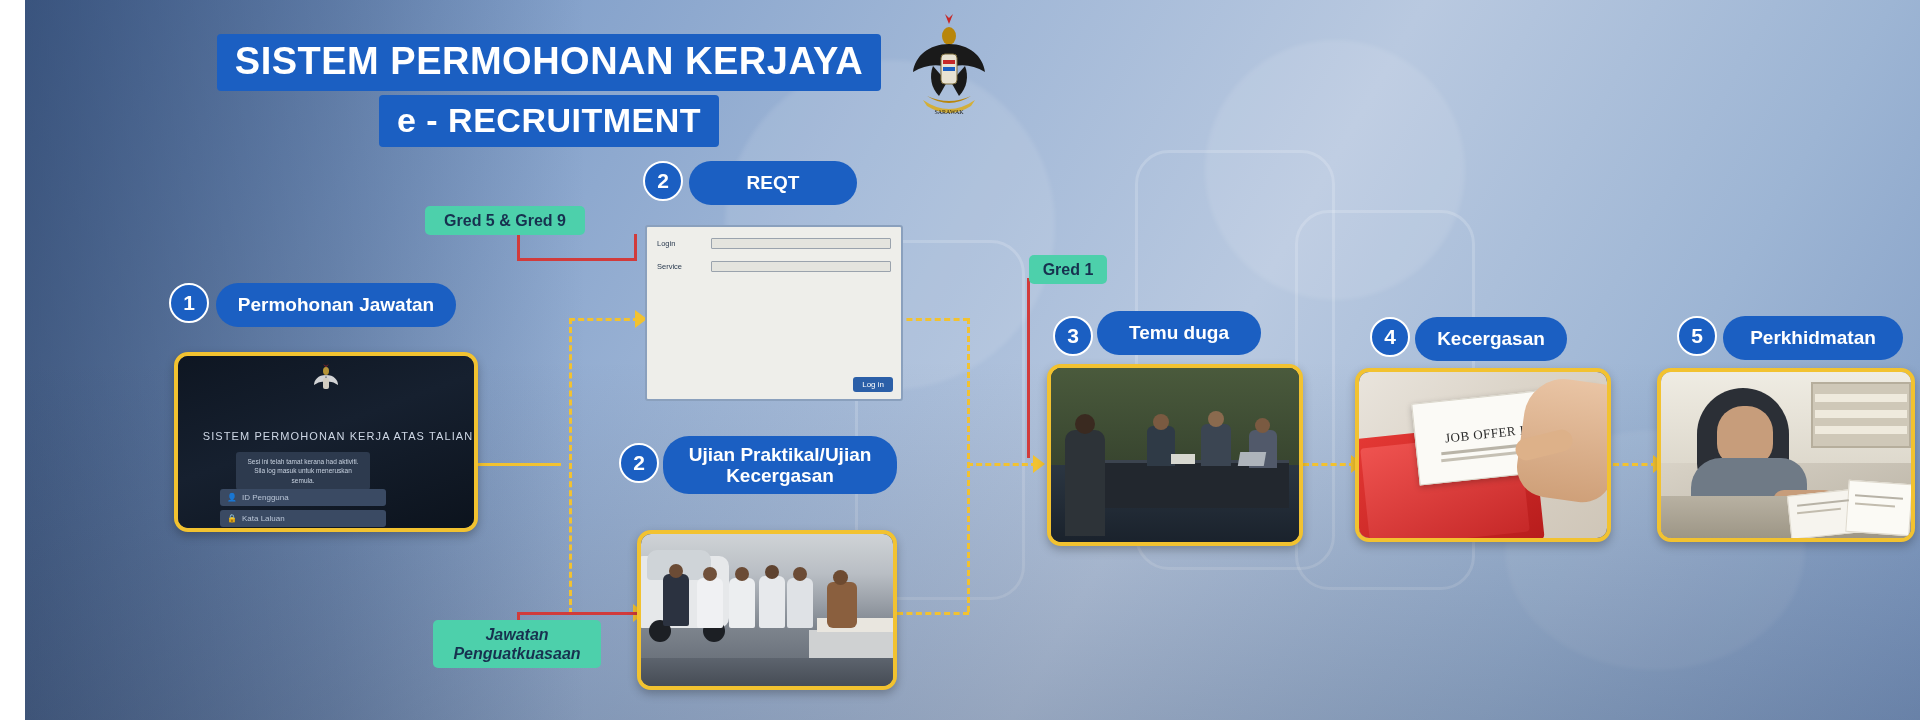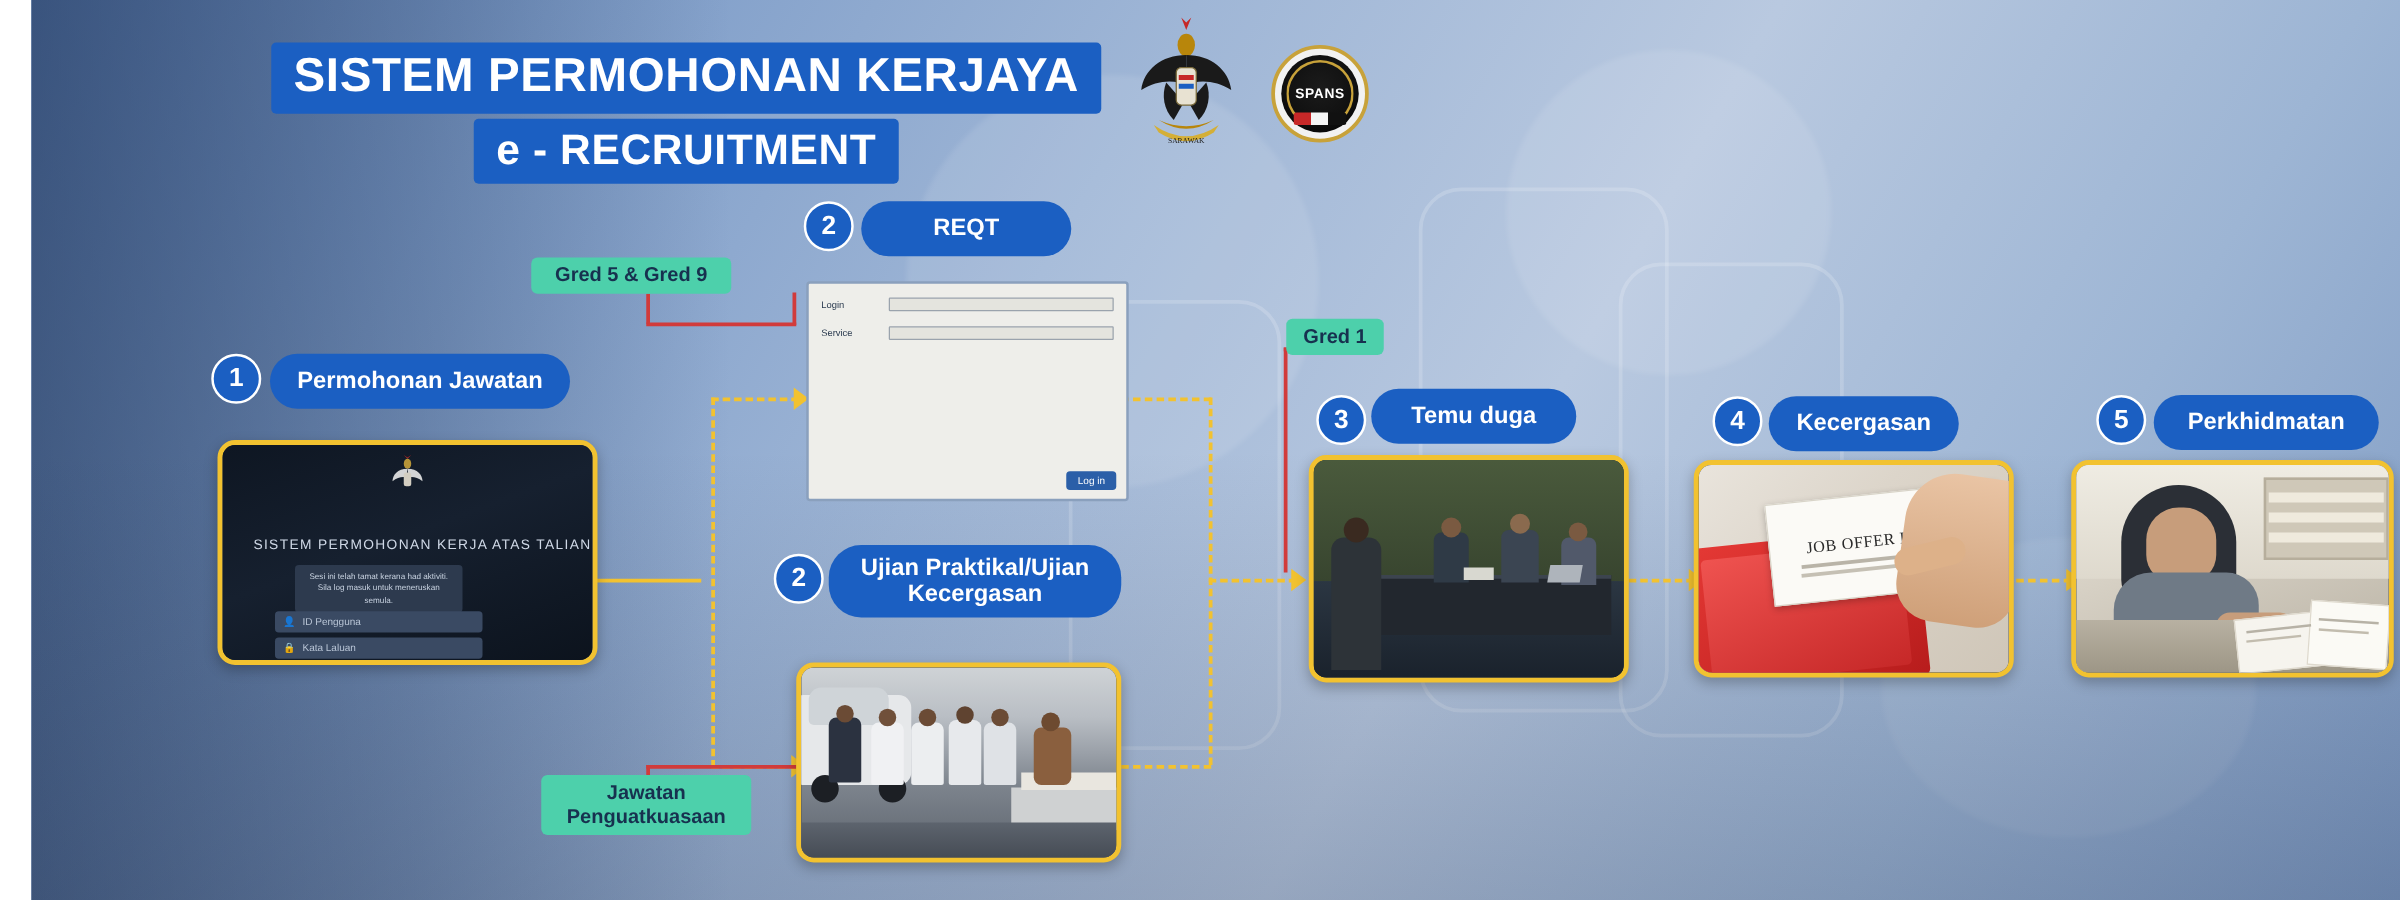--- a/index.html
+++ b/index.html
@@ -270,27 +270,20 @@
       <path d="M56 56 C60 66 58 78 50 86 L42 72 Z" fill="#1a1a1a"></path>
       <rect x="32" y="44" width="16" height="30" rx="4" fill="#e8e2d2" stroke="#7a6a3a"></rect>
       <rect x="34" y="50" width="12" height="4" fill="#c62828"></rect>
       <rect x="34" y="57" width="12" height="4" fill="#1b5fc2"></rect>
       <path d="M18 86 Q40 100 62 86 Q40 96 18 86 Z" fill="#b8860b"></path>
       <path d="M14 90 Q40 108 66 90 L62 96 Q40 110 18 96 Z" fill="#d4af37"></path>
       <text x="40" y="104" font-size="6" text-anchor="middle" fill="#1a1a1a" font-family="Liberation Serif, serif">SARAWAK</text>
     </svg>
   </div>
 
-  <div class="spans-logo">
-    <div class="spans-inner">
-      <div class="spans-arc"></div>
-      <div class="spans-txt">SPANS</div>
-      <div class="spans-ribbon"></div>
-    </div>
-  </div>
 
   <div class="line h" style="left:452px; top:463px; width:84px;"></div>
   <div class="dashed-v" style="left:544px; top:318px; height:296px;"></div>
   <div class="dashed-h" style="left:544px; top:318px; width:70px;"></div>
   <div class="arrow-r" style="left:610px; top:310px;"></div>
   <div class="dashed-h" style="left:544px; top:612px; width:68px;"></div>
   <div class="arrow-r" style="left:608px; top:604px;"></div>
 
   <div class="dashed-h" style="left:872px; top:318px; width:72px;"></div>
   <div class="dashed-v" style="left:942px; top:318px; height:294px;"></div>
@@ -309,21 +302,21 @@
   <div class="line red v" style="left:609px; top:234px; height:26px;"></div>
 
   <div class="line red v" style="left:1002px; top:278px; height:180px;"></div>
   <div class="line red h" style="left:1002px; top:278px; width:20px;"></div>
 
   <div class="line red h" style="left:492px; top:612px; width:120px;"></div>
   <div class="line red v" style="left:492px; top:612px; height:12px;"></div>
 
   <div class="green-label" style="left:400px; top:206px; width:160px;">Gred 5 &amp; Gred 9</div>
   <div class="green-label" style="left:1004px; top:255px; width:78px;">Gred 1</div>
-  <div class="green-label" style="left:408px; top:620px; width:168px;">Jawatan Penguatkuasaan</div>
+  <div class="green-label" style="left:408px; top:620px; width:168px;font-style:italic;">Jawatan Penguatkuasaan</div>
 
   <div class="step-num" style="left:144px; top:283px;">1</div>
   <div class="pill" style="left:191px; top:283px; width:240px; height:44px;">Permohonan Jawatan</div>
 
   <div class="card" style="left:149px; top:352px; width:304px; height:180px;">
     <div class="erec">
       <div class="erec-crest">
         <svg viewBox="0 0 26 30" width="26" height="30">
           <path d="M13 3 L10 0 L13 2 L16 0 Z" fill="#c62828"></path>
           <ellipse cx="13" cy="7" rx="3" ry="4" fill="#c8a23a"></ellipse>

